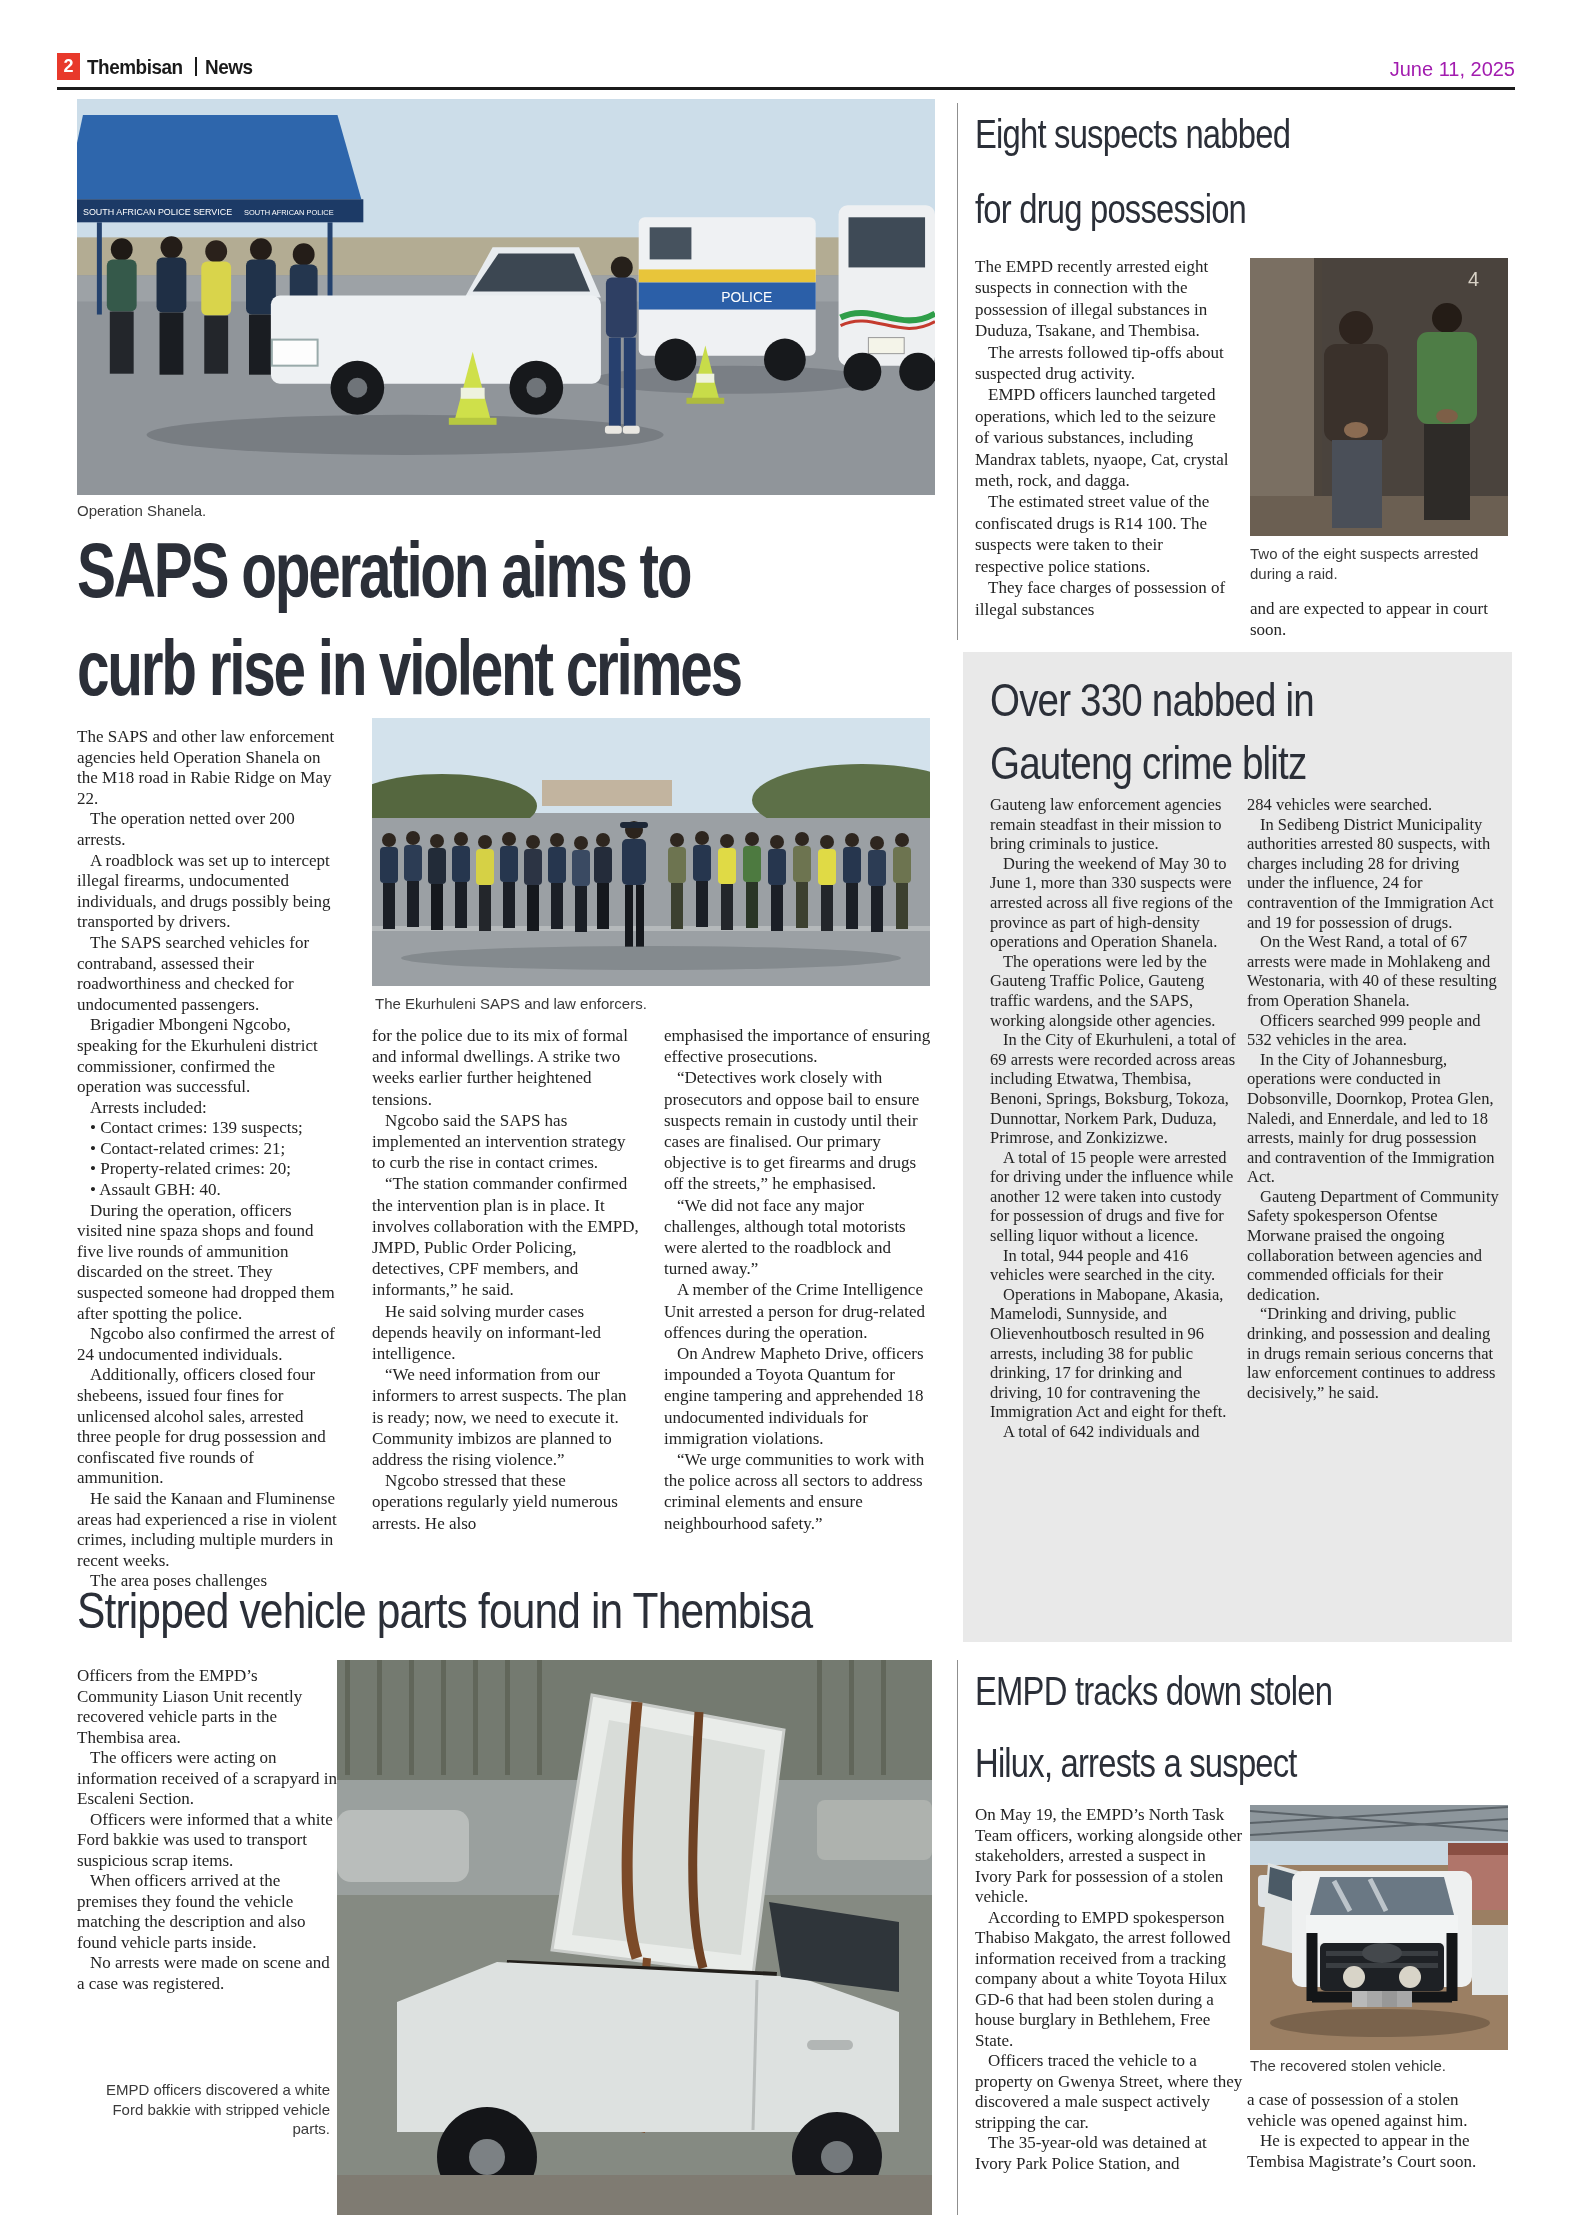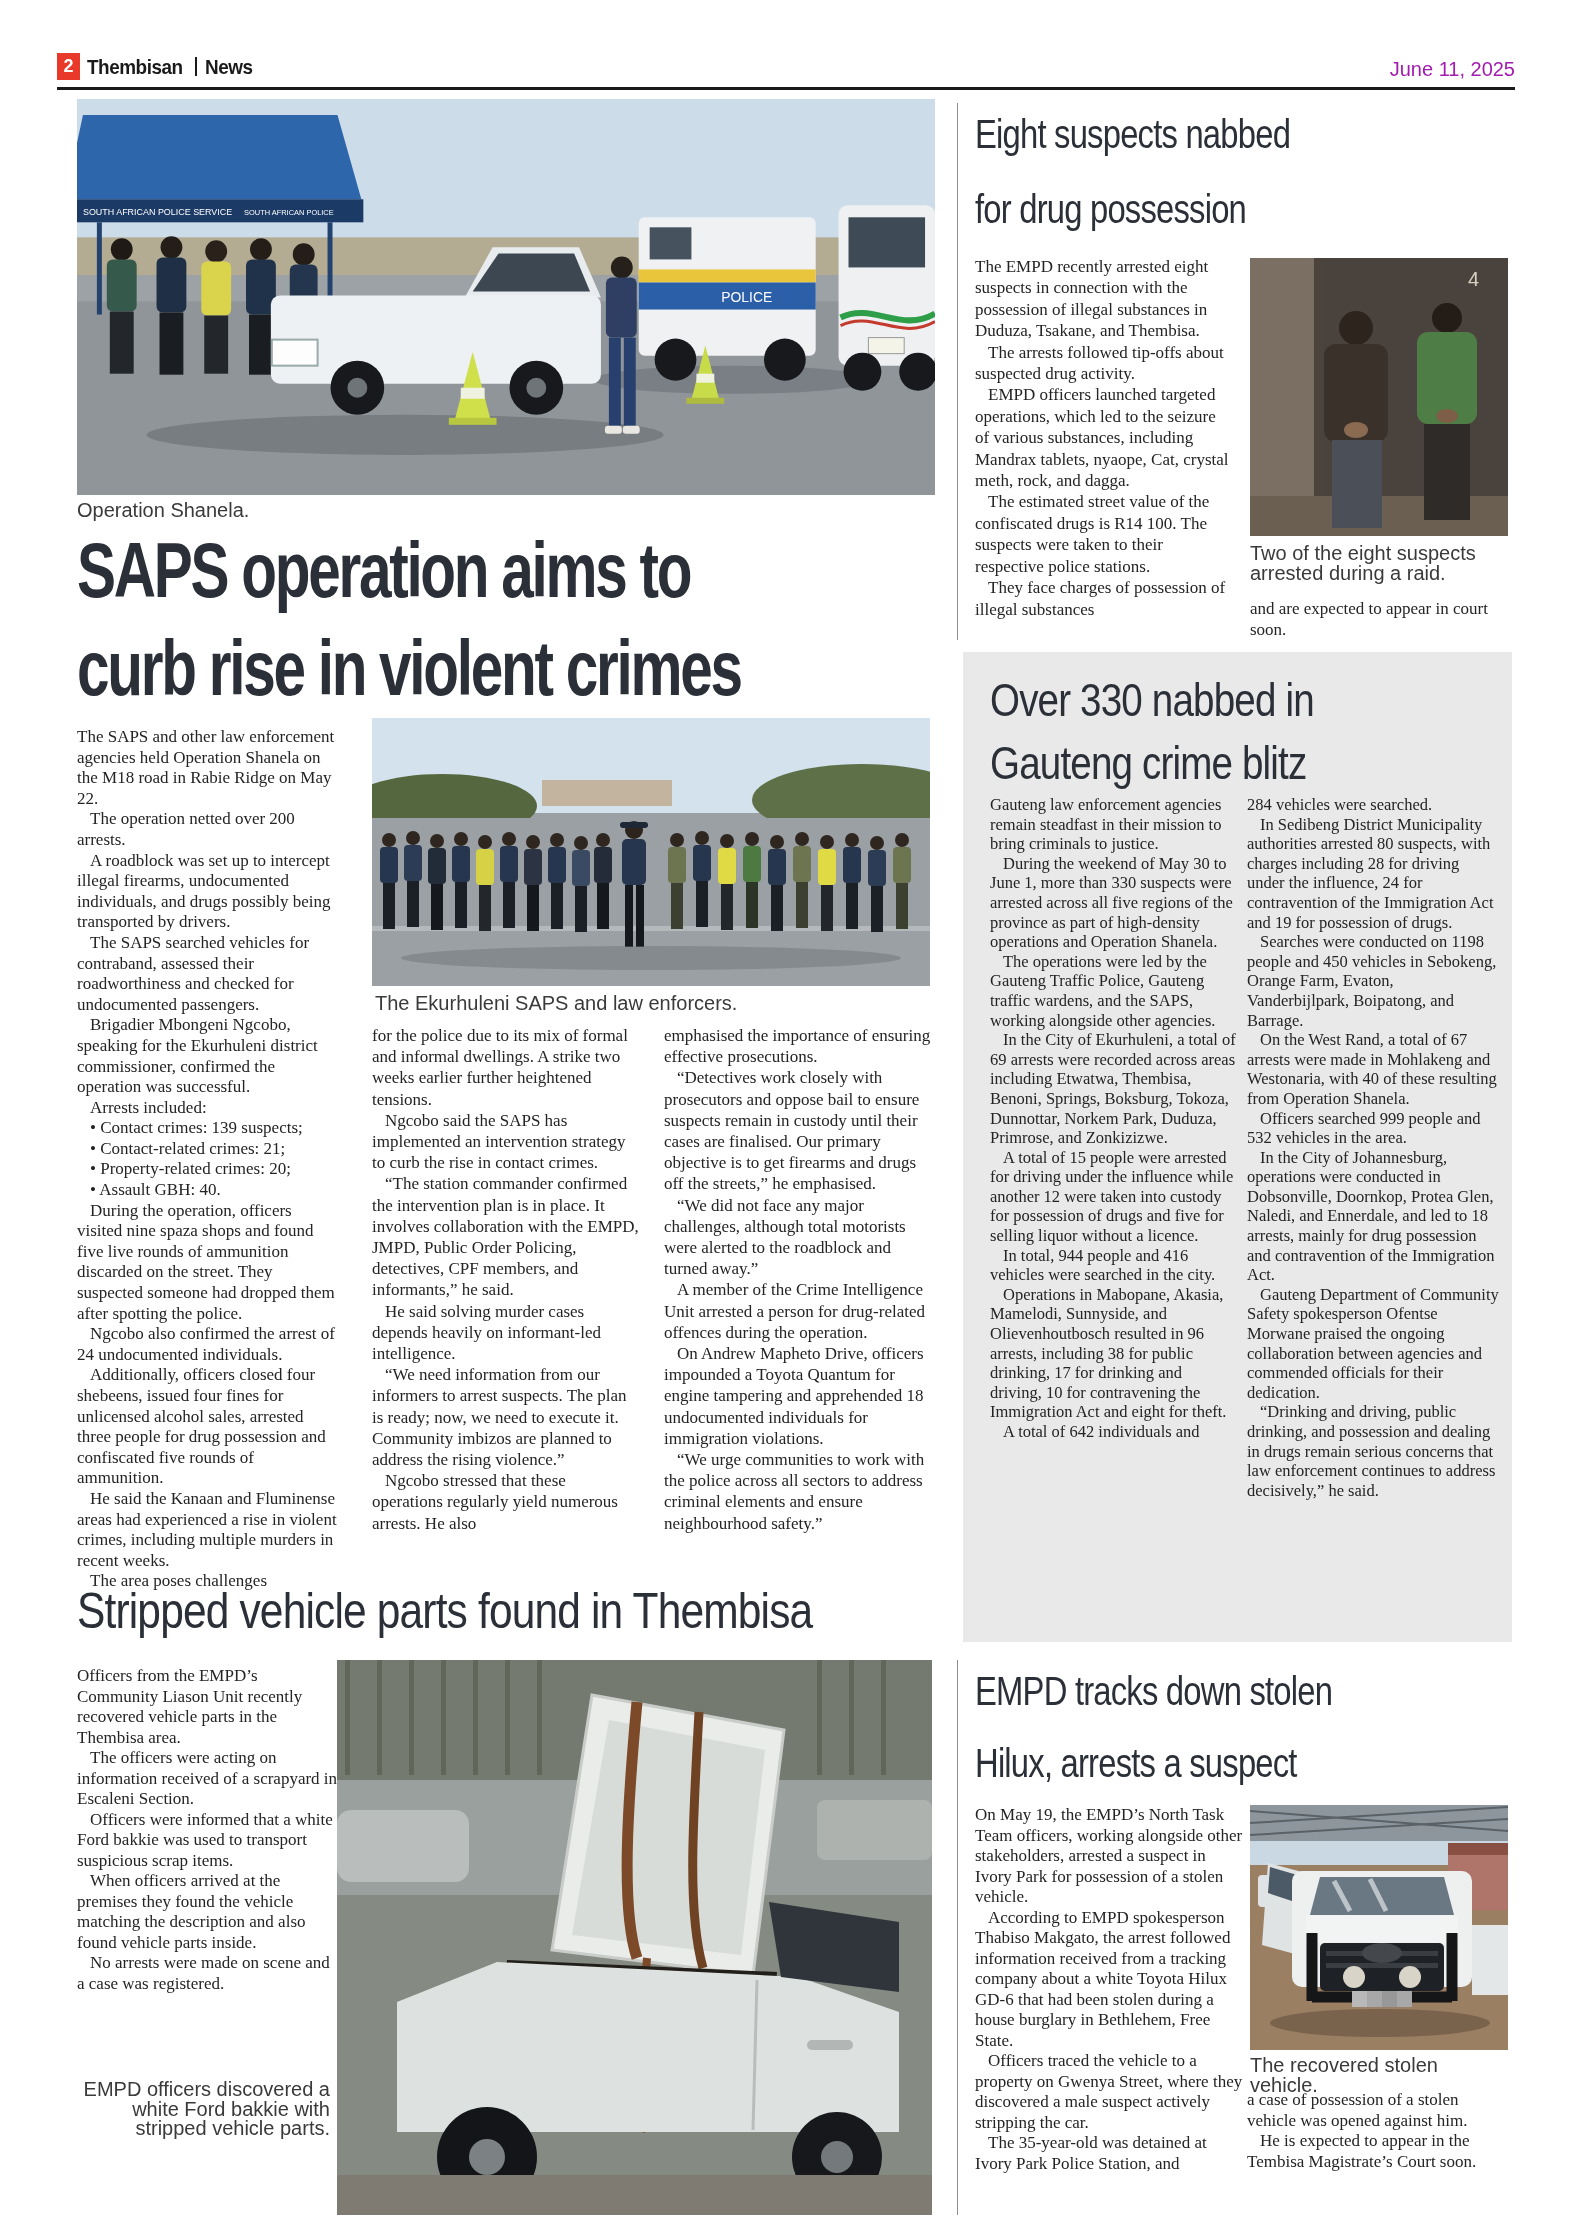--- a/index.html
+++ b/index.html
@@ -30,21 +30,21 @@
   .light-one{font-size:50px;font-weight:400;letter-spacing:-1px;line-height:60px;}
   .light-one .cond{transform:scaleX(.85);}
   
   .textcol p{margin:0;text-indent:13px;}
   .textcol p:first-child{text-indent:0;}
   .b1{font-size:17px;line-height:20.6px;}
   .b2{font-size:17px;line-height:21.2px;}
   .b3{font-size:17px;line-height:21.4px;}
   .b4{font-size:16.5px;line-height:19.6px;}
   .b5{font-size:17px;line-height:20.5px;}
-  .caption{font-family:"Liberation Sans",sans-serif;font-size:20px;line-height:19.5px;color:#3a3a3a;}
+  .caption{font-family:"Liberation Sans",sans-serif;font-size:15px;line-height:19.5px;color:#3a3a3a;}
   .cap-right{text-align:right;}
   .graybox{background:#e9e9e9;}
   .photo{display:block;}
   svg{display:block;}
 </style>
 </head>
 <body>
 
 <div class="abs brand" style="left:57px;top:53px;">
   <div class="pagenum">2</div>
@@ -362,21 +362,20 @@
     <p>The operations were led by the Gauteng Traffic Police, Gauteng traffic wardens, and the SAPS, working alongside other agencies.</p>
     <p>In the City of Ekurhuleni, a total of 69 arrests were recorded across areas including Etwatwa, Thembisa, Benoni, Springs, Boksburg, Tokoza, Dunnottar, Norkem Park, Duduza, Primrose, and Zonkizizwe.</p>
     <p>A total of 15 people were arrested for driving under the influence while another 12 were taken into custody for possession of drugs and five for selling liquor without a licence.</p>
     <p>In total, 944 people and 416 vehicles were searched in the city.</p>
     <p>Operations in Mabopane, Akasia, Mamelodi, Sunnyside, and Olievenhoutbosch resulted in 96 arrests, including 38 for public drinking, 17 for drinking and driving, 10 for contravening the Immigration Act and eight for theft.</p>
     <p>A total of 642 individuals and</p>
   </div>
 <div class="abs textcol b4" style="left:1247px;top:795px;width:252px;">
     <p>284 vehicles were searched.</p>
     <p>In Sedibeng District Municipality authorities arrested 80 suspects, with charges including 28 for driving under the influence, 24 for contravention of the Immigration Act and 19 for possession of drugs.</p>
-    <p>Searches were conducted on 1198 people and 450 vehicles in Sebokeng, Orange Farm, Evaton, Vanderbijlpark, Boipatong, and Barrage.</p>
     <p>On the West Rand, a total of 67 arrests were made in Mohlakeng and Westonaria, with 40 of these resulting from Operation Shanela.</p>
     <p>Officers searched 999 people and 532 vehicles in the area.</p>
     <p>In the City of Johannesburg, operations were conducted in Dobsonville, Doornkop, Protea Glen, Naledi, and Ennerdale, and led to 18 arrests, mainly for drug possession and contravention of the Immigration Act.</p>
     <p>Gauteng Department of Community Safety spokesperson Ofentse Morwane praised the ongoing collaboration between agencies and commended officials for their dedication.</p>
     <p>“Drinking and driving, public drinking, and possession and dealing in drugs remain serious concerns that law enforcement continues to address decisively,” he said.</p>
   </div>
 
 <div class="abs vdiv" style="left:957px;top:1660px;height:555px;"></div>
 
 <div class="abs hl light-big" style="left:975px;top:1655px;width:560px;line-height:72px;">

